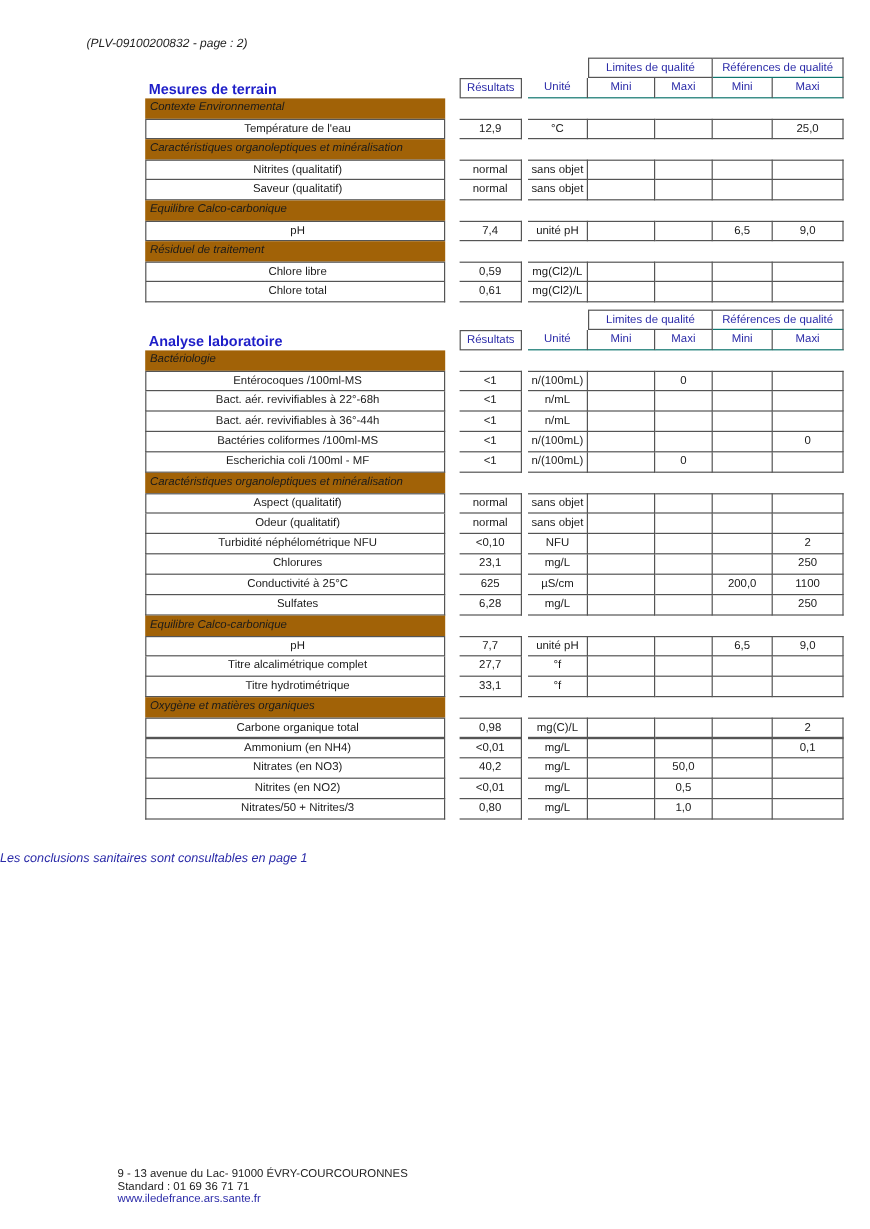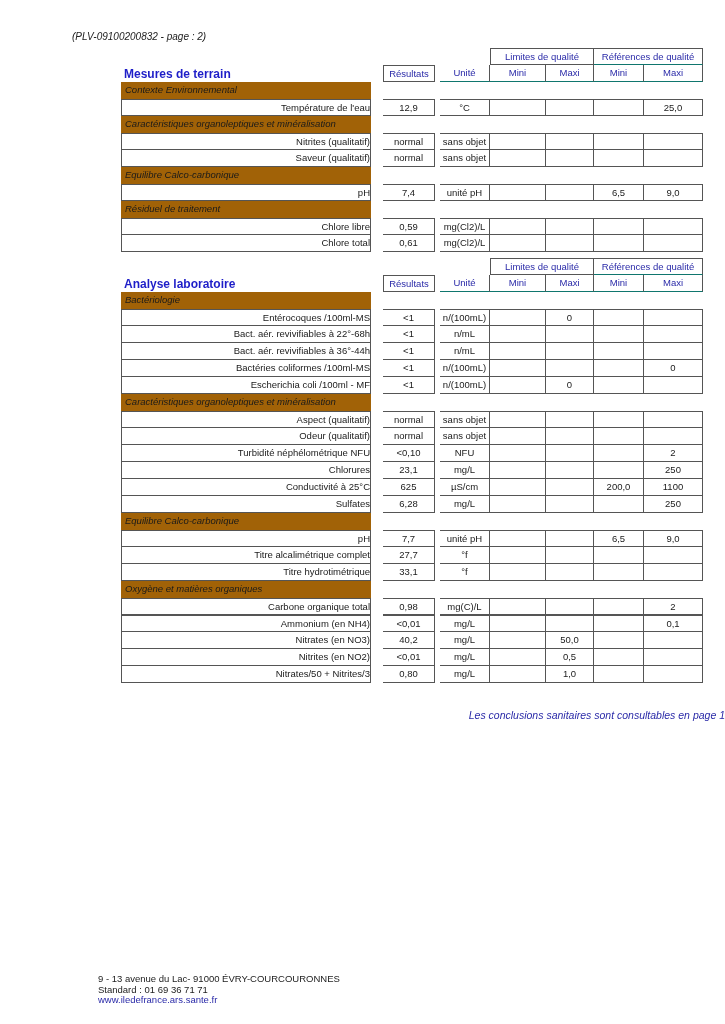--- a/index.html
+++ b/index.html
@@ -21,26 +21,26 @@
   .c34 { left: 369px; width: 104px; }
   .c56 { left: 473px; width: 109px; }
 
   .hdr .cell { color: #2a2aa8; }
   .bx { border: 1px solid #555; }
   .bxr { border-top: 1px solid #555; border-right: 1px solid #555; border-bottom: 1px solid #0f766e; }
 
   .section-title { position: absolute; left: 3px; top: 2px; font-size: 12px; font-weight: bold; color: #1e1ec8; }
 
   .cat .cell.c0 { background: #a16207; text-align: left; padding-left: 4px; font-style: italic; }
-  .data .cell.c0 { text-align: right; padding-left: 4px; border: 1px solid #555; border-top: none; }
+  .data .cell.c0 { text-align: center; padding-left: 4px; border: 1px solid #555; border-top: none; }
   .data.first .cell.c0 { border-top: 1px solid #555; }
   .data .cell.cv { border-right: 1px solid #555; border-bottom: 1px solid #555; }
   .data.first .cell.cv { border-top: 1px solid #555; }
 
-  .conclusion { position: absolute; left: 0; width: 725px; top: 709px; text-align: right;
+  .conclusion { position: absolute; left: 0; width: 725px; top: 709px; text-align: left;
                 font-size: 10.5px; font-style: italic; color: #2a2aa8; }
   .footer { position: absolute; left: 98px; top: 974px; font-size: 9.5px; line-height: 10.5px; color: #222; }
   .footer .link { color: #2a2aa8; }
   .diag { position: absolute; left: 16px; top: 975px; width: 0; height: 0; }
 </style>
 </head>
 <body>
 
 <div class="ref">(PLV-09100200832 - page : 2)</div>
 

